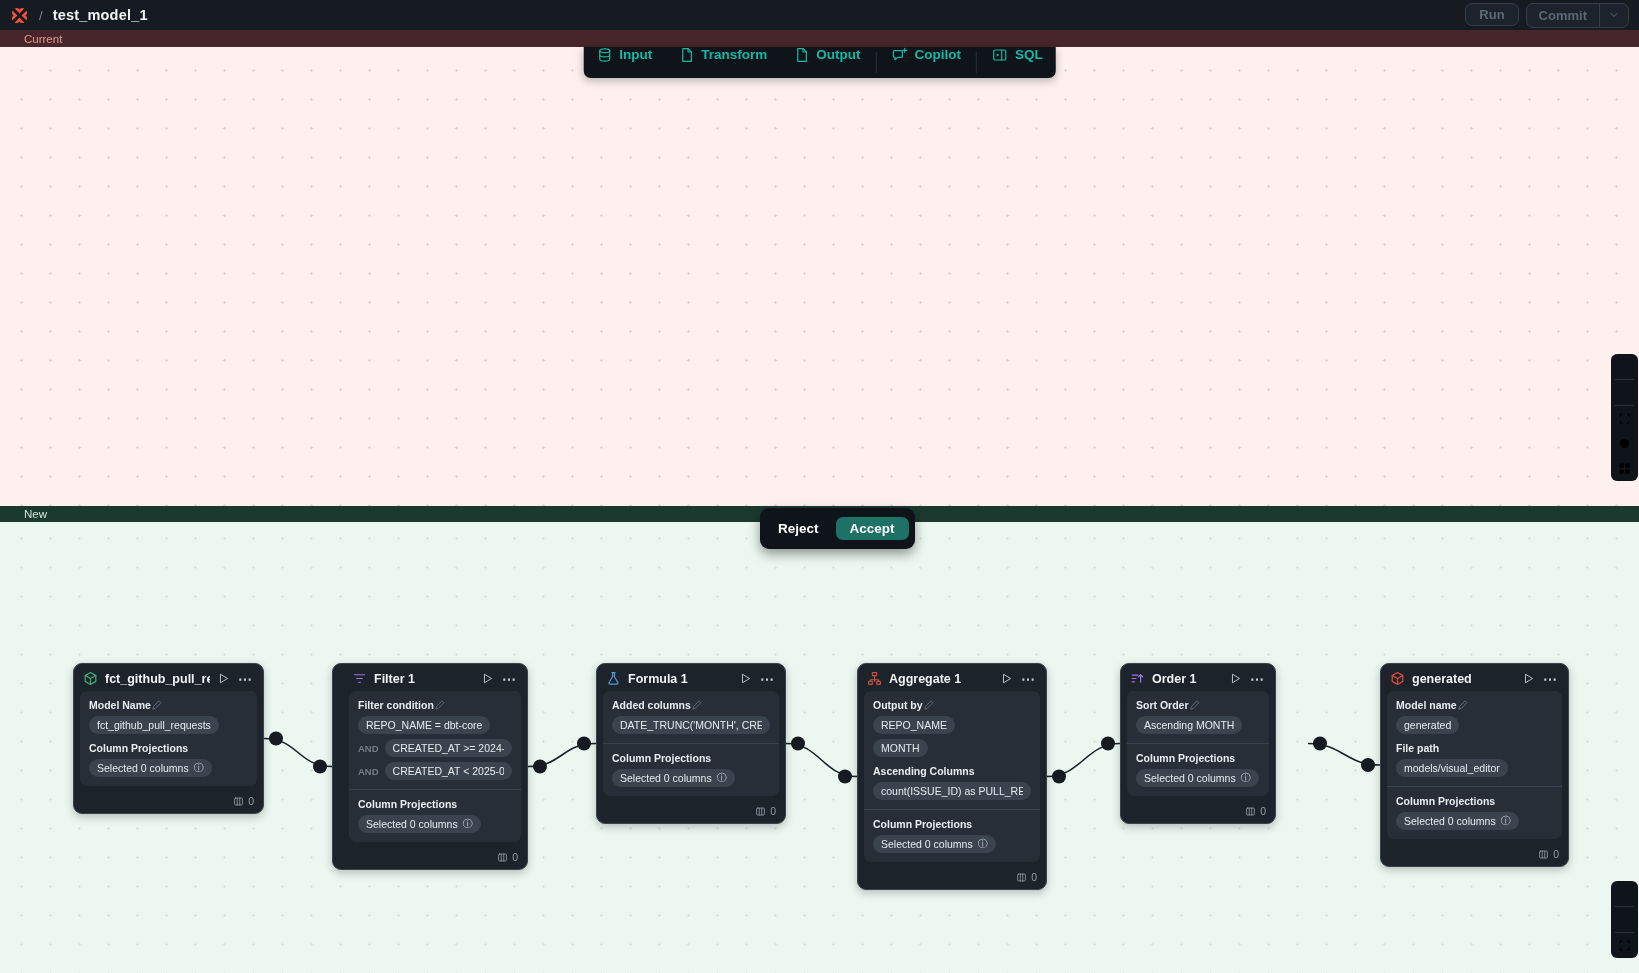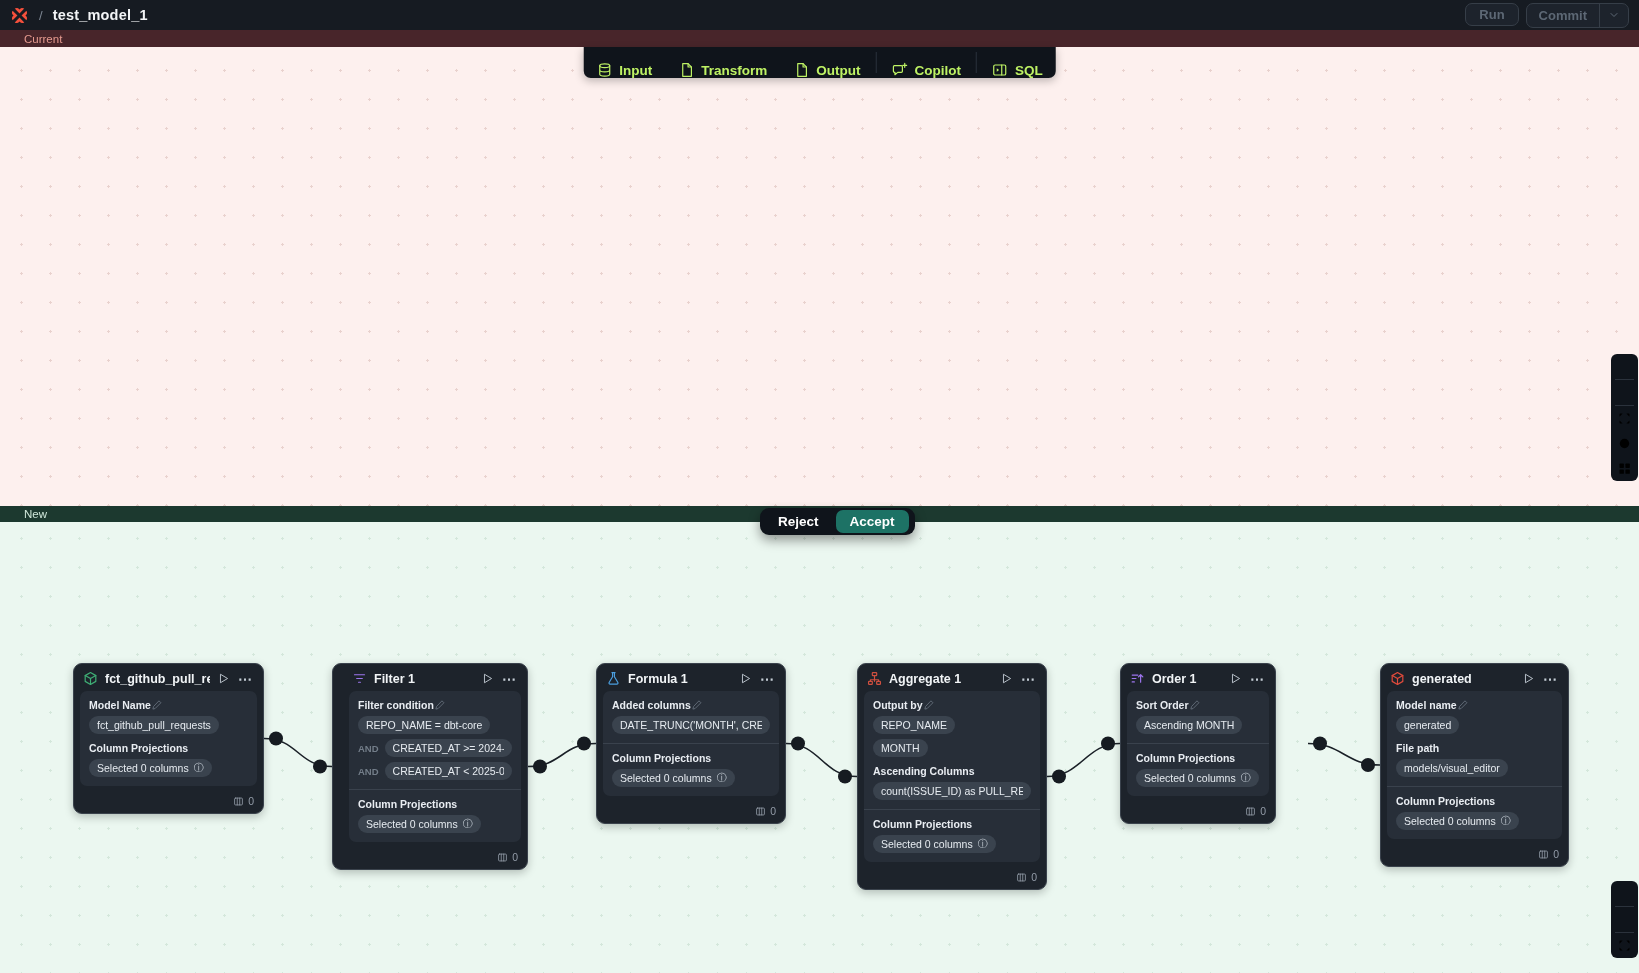--- a/index.html
+++ b/index.html
@@ -34,27 +34,27 @@
   .canvas{position:absolute;left:0;width:100%;z-index:1;}
   .canvas-current{top:47px;height:459px;background-color:#fdf0ee;
       background-image:radial-gradient(#e9d2ce 1.1px,transparent 1.1px);background-size:29px 29px;background-position:7px 9px;}
   .canvas-new{top:522px;height:451px;background-color:#ebf7f0;
       background-image:radial-gradient(#d4e7db 1.1px,transparent 1.1px);background-size:29px 29px;background-position:7px 2px;}
 
   
   .canvas-toolbar{position:absolute;top:47px;left:50%;transform:translateX(-50%);height:31px;
       background:#0f141b;border-radius:0 0 7px 7px;display:flex;align-items:stretch;z-index:45;
       box-shadow:0 3px 8px rgba(0,0,0,.25);}
-  .tb-item{display:flex;align-items:flex-end;gap:7px;padding:0 13px;color:#bef264;font-weight:700;
+  .tb-item{display:flex;align-items:flex-start;gap:7px;padding:0 13px;color:#14b8a6;font-weight:700;
       font-size:13.5px;background:transparent;border:none;font-family:inherit;cursor:pointer;}
   .tb-item .icon svg{width:16px;height:16px;stroke-width:1.8;}
   .tb-div{width:1px;background:#2b323c;margin:5px 2px;}
 
   
-  .review{position:absolute;top:508px;left:760px;background:#0f141b;border-radius:9px;padding:2px 6px;
+  .review{position:absolute;top:508px;left:760px;background:#0f141b;border-radius:9px;padding:9px 6px;
       display:flex;align-items:center;gap:5px;z-index:55;box-shadow:0 5px 12px rgba(0,0,0,.4);}
   .reject-btn{background:transparent;border:none;color:#ffffff;font-weight:700;font-size:13.5px;
       padding:4px 12px;font-family:inherit;cursor:pointer;}
   .accept-btn{background:#1d7265;border:none;color:#ffffff;font-weight:700;font-size:13.5px;
       padding:4px 14px;border-radius:7px;font-family:inherit;cursor:pointer;}
 
   
   .node{position:absolute;background:#1d232b;border:1px solid #3a424c;border-radius:9px;
       box-shadow:0 3px 9px rgba(15,25,20,.25);z-index:10;box-sizing:border-box;}
   .node-head{display:flex;align-items:center;gap:7px;padding:7px 9px 5px;}

